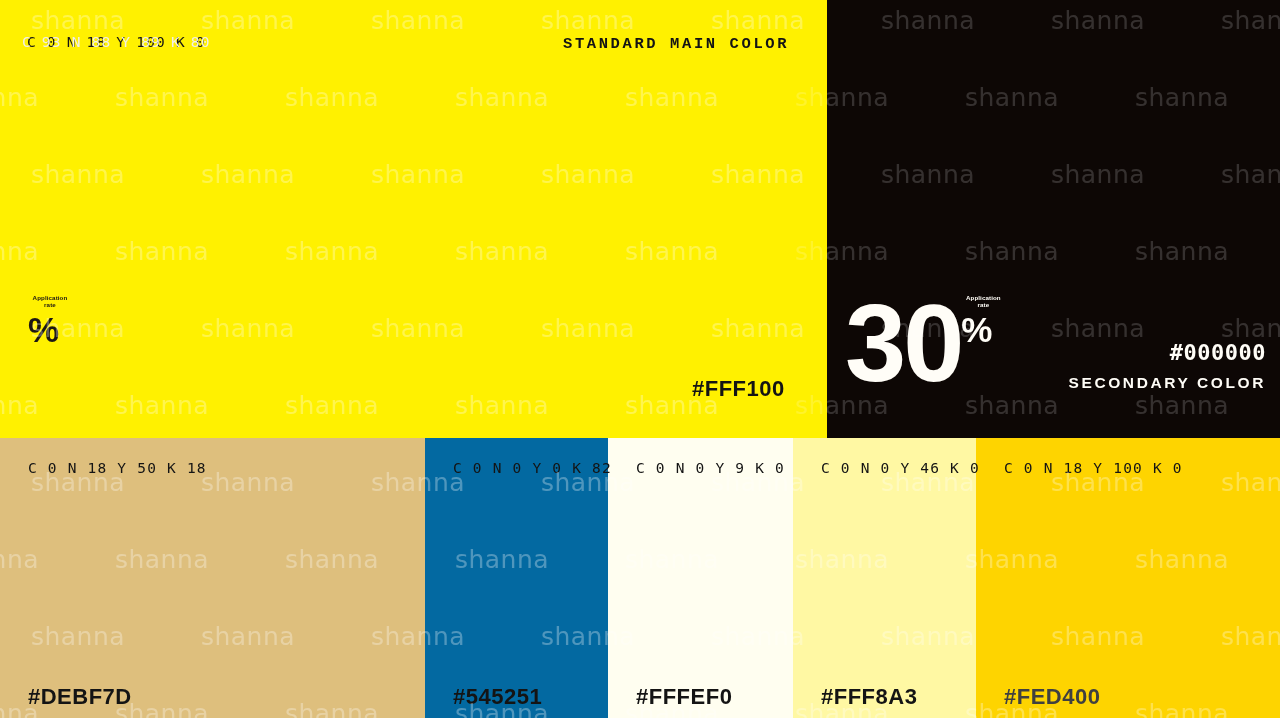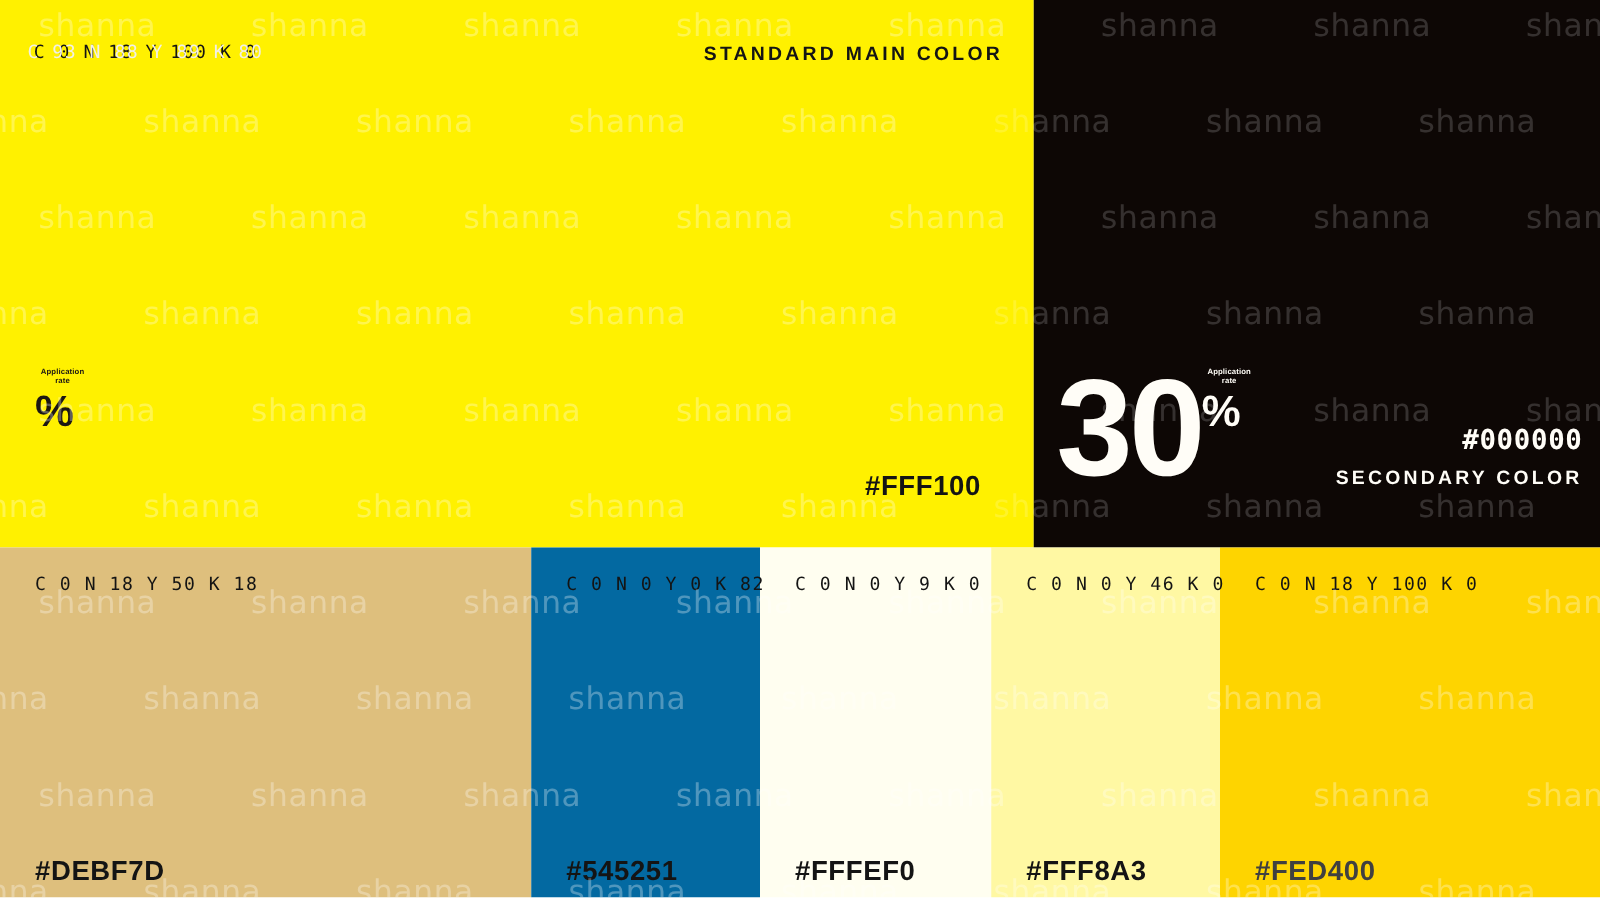--- a/index.html
+++ b/index.html
@@ -40,21 +40,21 @@
   .cmyk-top{
     position:absolute; top:34px; font-family:"DejaVu Sans Mono", monospace;
     font-size:14.5px; letter-spacing:1.2px; white-space:nowrap; z-index:20;
   }
   .cmyk-main{ left:27px; color:#141414; }
   .cmyk-sec { left:22px; color:#f2efe9; }
 
   .std-title{
     position:absolute; top:35px; left:563px;
     font-size:15.5px; font-weight:700; letter-spacing:2.6px;
-    color:#141414; z-index:20; white-space:nowrap;
+    color:#141414; z-index:20; white-space:nowrap;font-family:Liberation Mono, monospace;
   }
 
   
   .pct-wrap{ position:absolute; z-index:20; }
   .pct-wrap .num{
     font-family:"Liberation Sans", sans-serif;
     font-weight:700; font-size:110px; line-height:0.86;
     letter-spacing:-3px; display:inline-block; vertical-align:top;
   }
   .pct-side{ display:inline-block; vertical-align:top; position:relative; }

